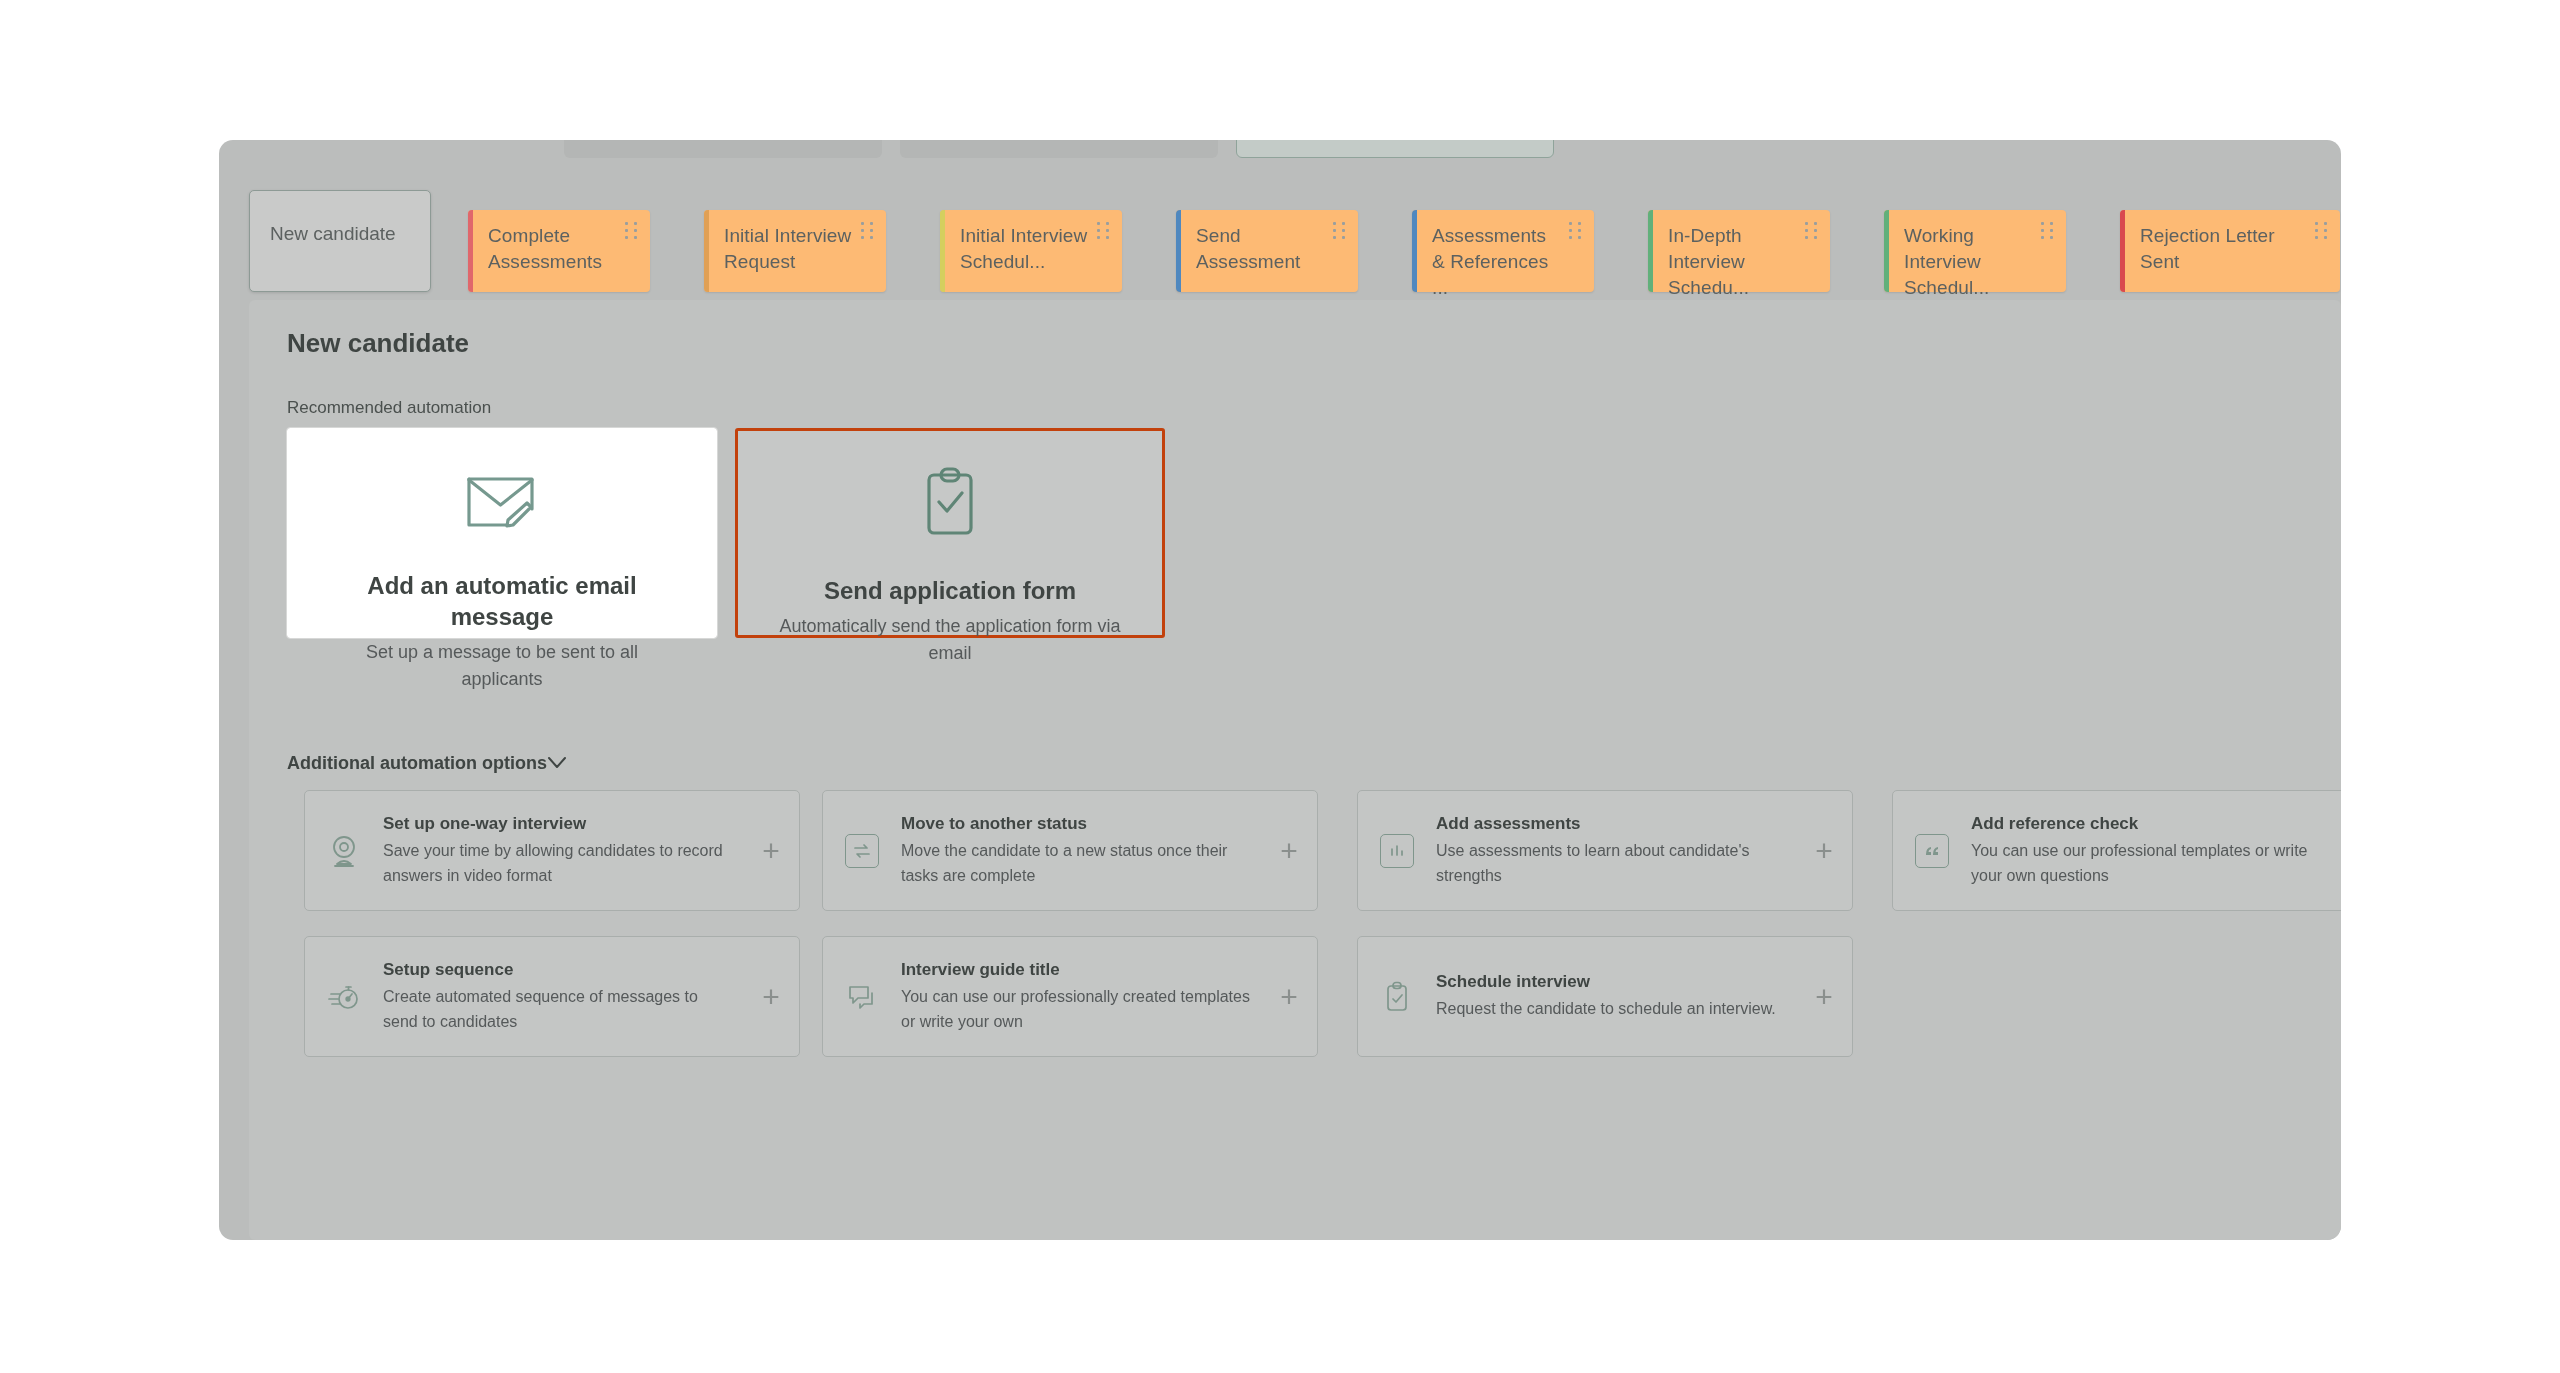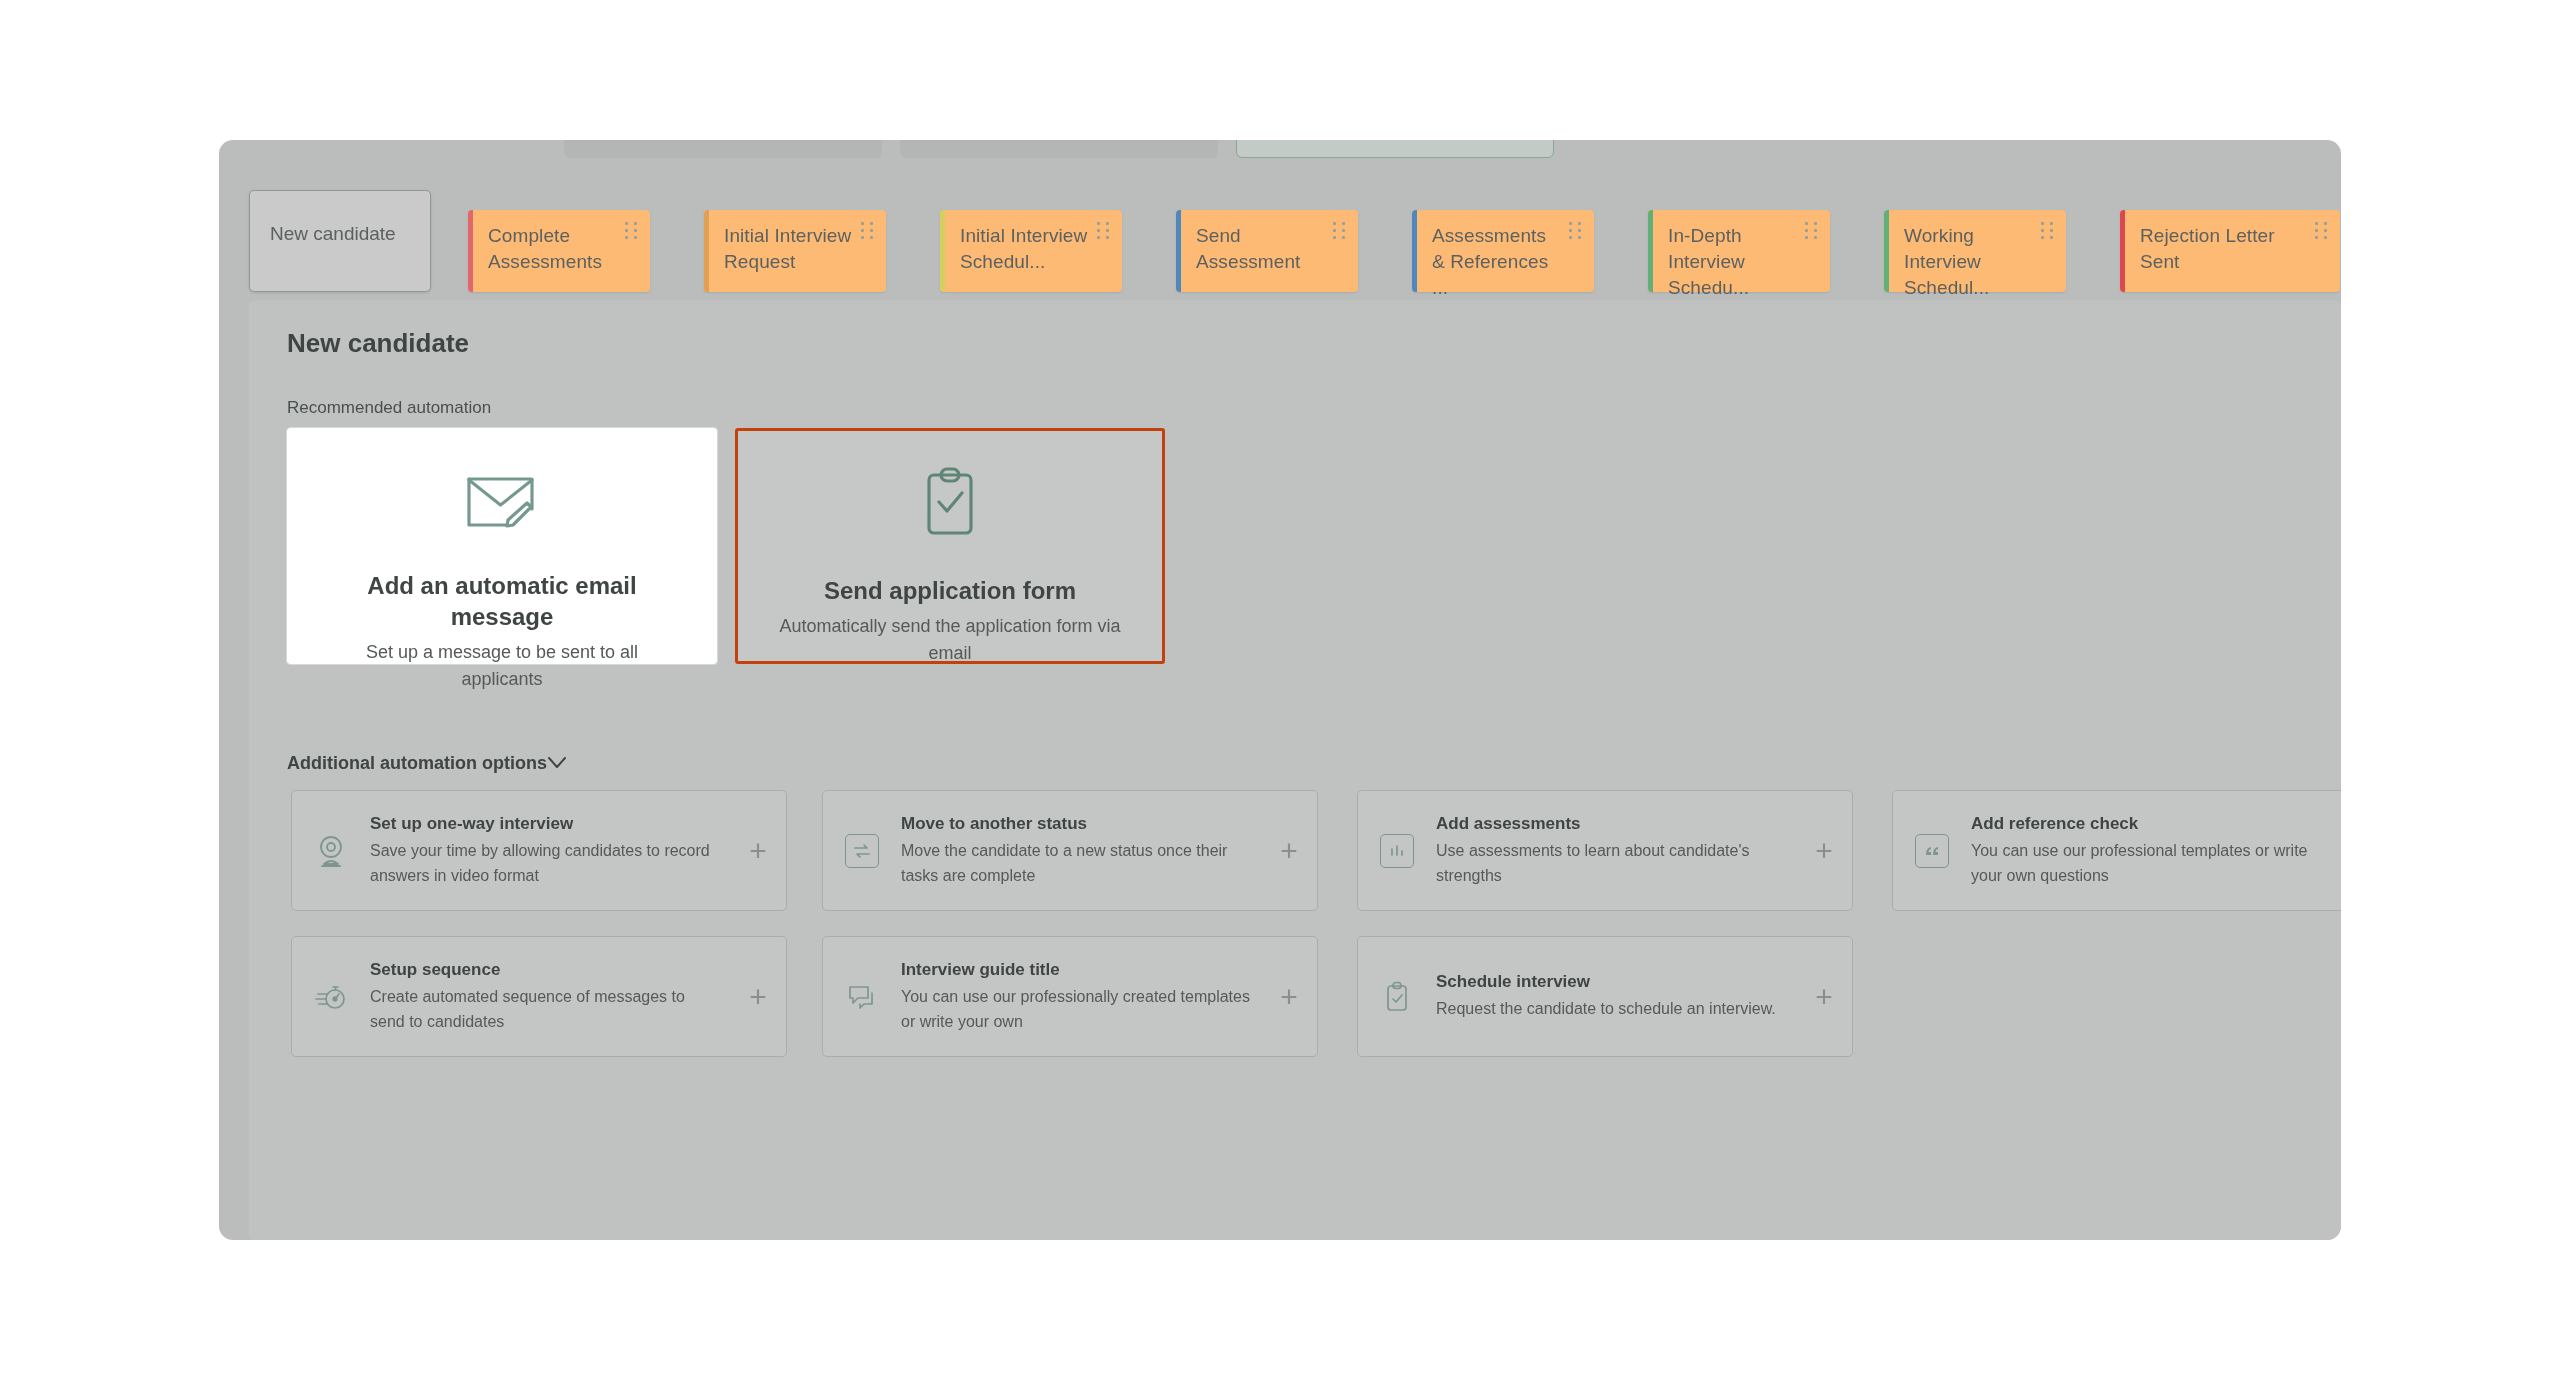--- a/index.html
+++ b/index.html
@@ -157,21 +157,21 @@
     left: 30px;
     top: 128px;
     width: 900px;
     height: 290px;
   }
 
   .rec-card {
     position: absolute;
     top: 0;
     width: 430px;
-    height: 236px;
+    height: 210px;
     box-sizing: border-box;
     border-radius: 3px;
     text-align: center;
   }
   .rec-card.selected {
     left: 8px;
     background: #ffffff;
     border: 10px solid #ffffff;
     outline: 1px solid #d7d8d7;
     padding-top: 18px;
@@ -236,21 +236,21 @@
     top: 0;
     width: 496px;
     height: 121px;
     background: #c4c6c5;
     border: 1px solid #a9aeac;
     border-radius: 5px;
     box-sizing: border-box;
     display: flex;
     align-items: center;
   }
-  .opt-card.c0 { left: 4px; }
+  .opt-card.c0 { left: 17px; }
   .opt-card.c1 { left: 535px; }
   .opt-card.c2 { left: 1070px; }
   .opt-card.c3 { left: 1605px; }
 
   .opt-icon {
     width: 78px;
     min-width: 78px;
     display: flex;
     align-items: center;
     justify-content: center;

